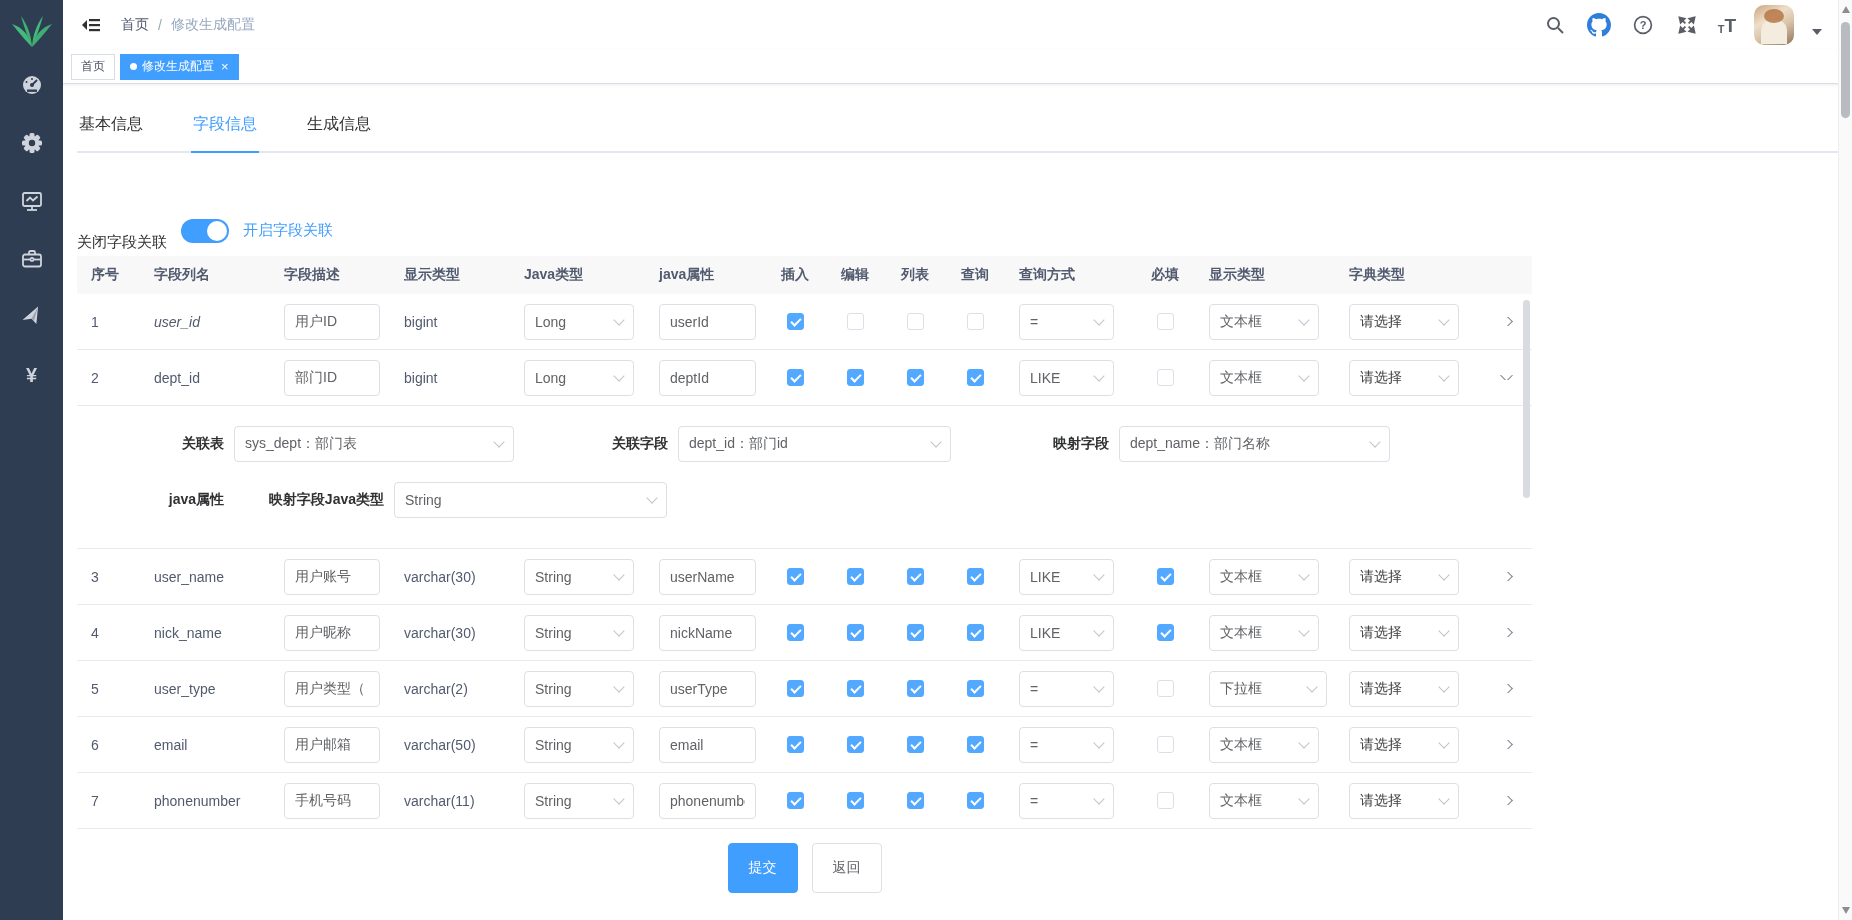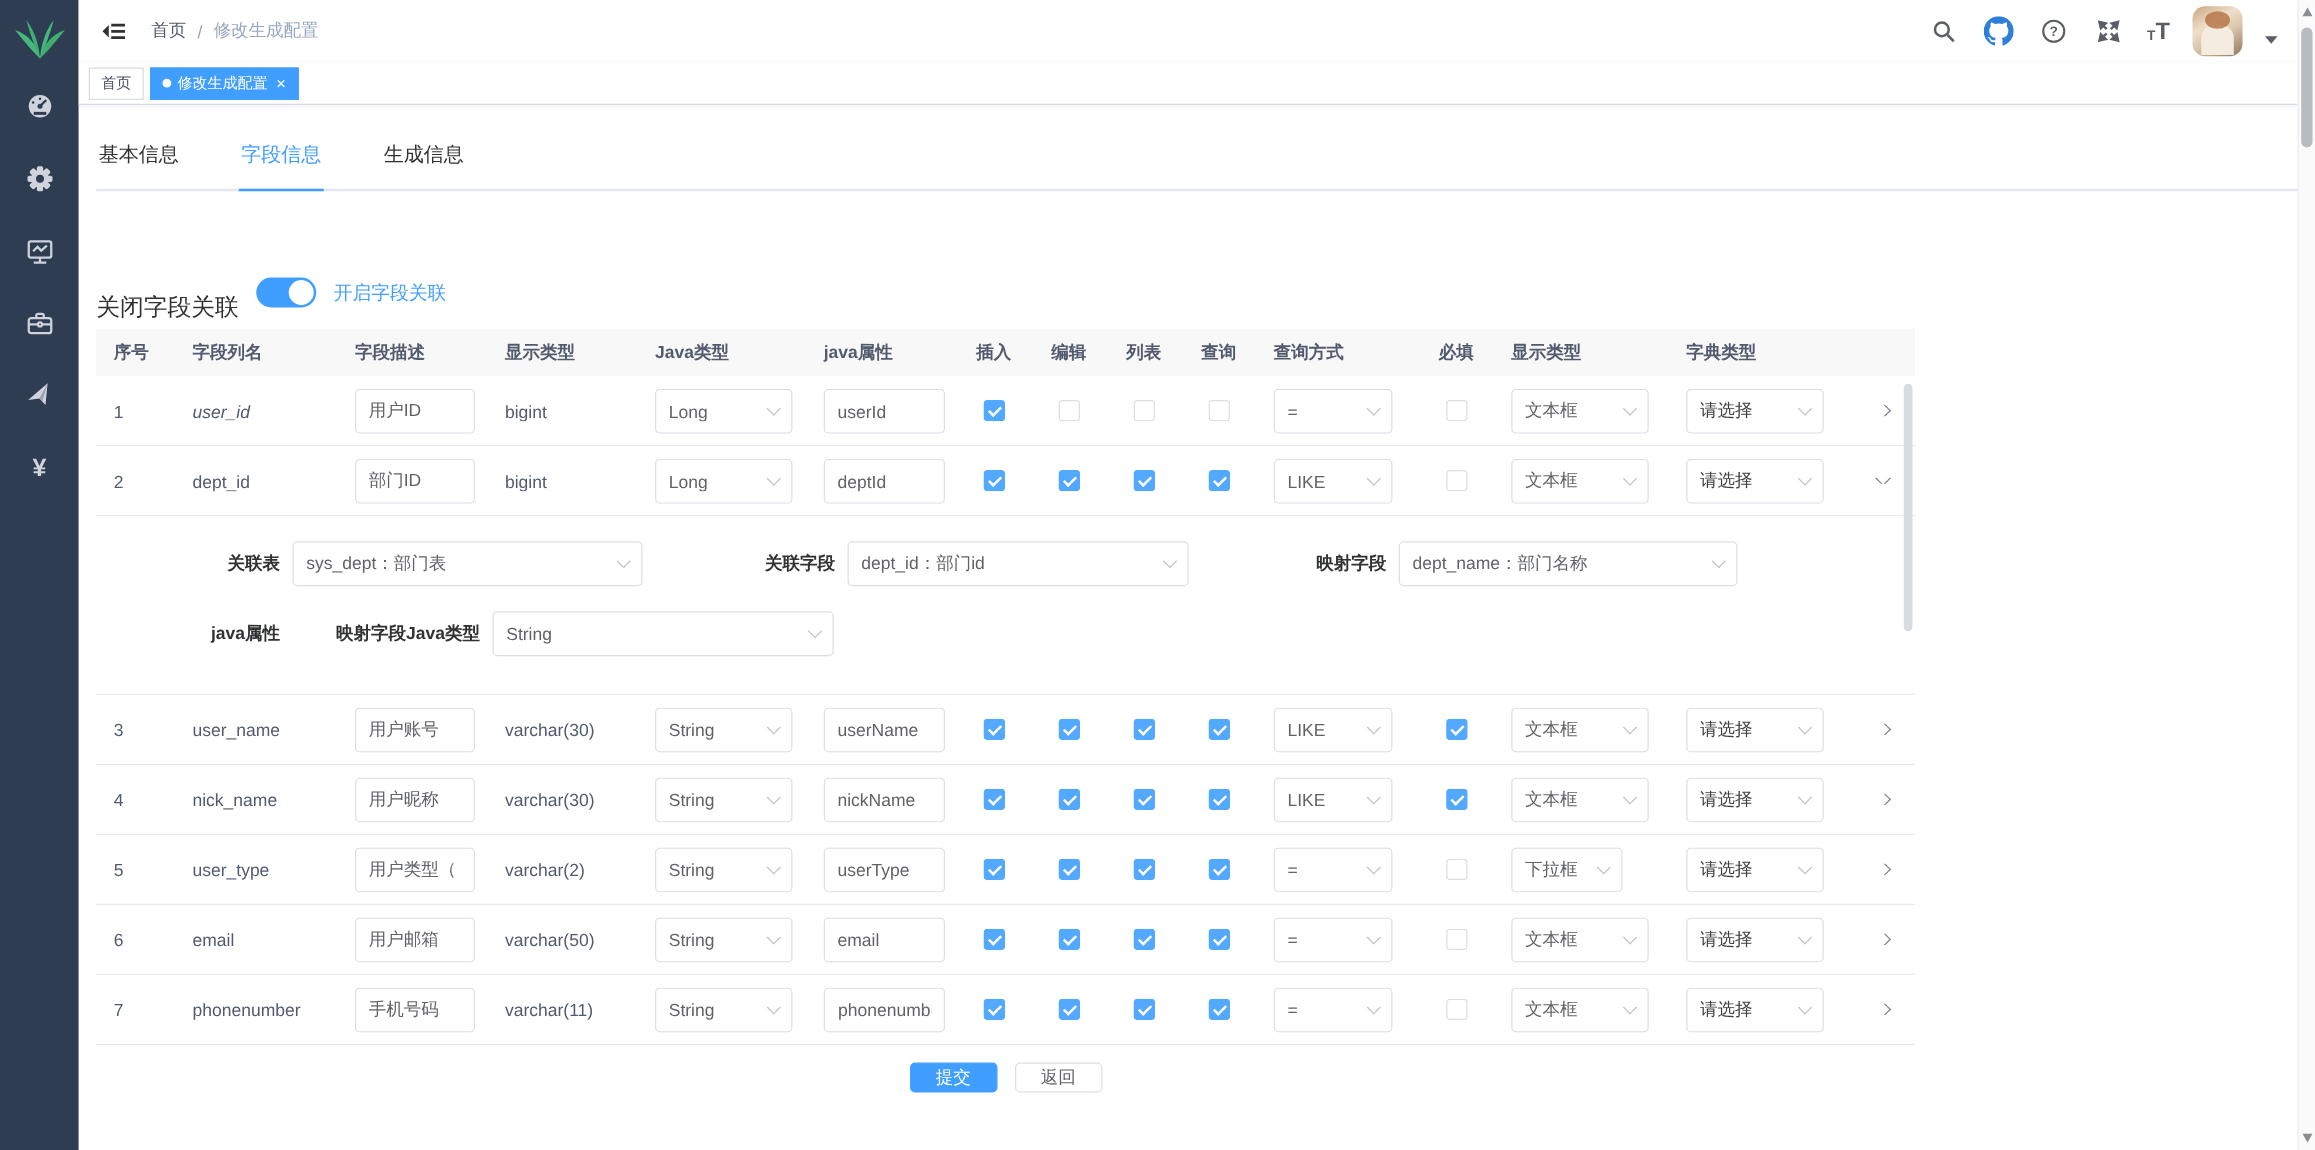--- a/index.html
+++ b/index.html
@@ -48,21 +48,21 @@
 
   
   .content { padding:26px 14px 0 14px; position:relative; flex:1; }
 
   .tabs { display:flex; border-bottom:2px solid #e4e7ed; }
   .tab { font-size:16px; color:#303133; padding:4px 2px 16px 2px; margin-right:46px; cursor:pointer; position:relative; }
   .tab.active { color:#409eff; }
   .tab.active::after { content:""; position:absolute; left:0; right:0; bottom:-2px; height:2px; background:#409eff; }
 
   .toggle-row { margin-top:56px; display:flex; align-items:center; }
-  .toggle-off-label { font-size:19px; color:#303133;margin-top:24px; }
+  .toggle-off-label { font-size:15px; color:#303133;margin-top:24px; }
   .switch { width:48px; height:24px; border-radius:12px; background:#409eff; margin:0 14px; position:relative; cursor:pointer; }
   .switch .knob { position:absolute; right:2px; top:2px; width:20px; height:20px; border-radius:50%; background:#fff; }
   .toggle-on-label { font-size:15px; color:#409eff; }
 
   
   .gen-table { margin-top:4px; width:1455px; position:relative; }
   .t-head { display:flex; align-items:center; height:38px; background:#f8f8f9; font-weight:bold; font-size:14px; color:#515a6e; }
   .t-row { display:flex; align-items:center; height:56px; border-bottom:1px solid #e8eaec; font-size:14px; color:#515a6e; background:#fff; }
   .cell { display:flex; align-items:center; padding-left:14px; overflow:hidden; }
   .cell.center { justify-content:center; padding-left:0; }
@@ -82,21 +82,21 @@
   .x-arrow.right { transform:rotate(-45deg); }
   .x-arrow.down { transform:rotate(45deg); margin-top:-4px; }
 
   .exp-block { border-bottom:1px solid #e8eaec; padding:20px 0 30px 0; background:#fff; }
   .exp-row { display:flex; align-items:center; }
   .exp-row + .exp-row { margin-top:20px; }
   .exp-label { font-size:14px; font-weight:bold; color:#303133; text-align:right; padding-right:6px; }
   .exp-ctrl { margin-left:4px; }
 
   .footer-btns { width:1455px; display:flex; justify-content:center; gap:14px; margin-top:14px; }
-  .btn { height:24px; padding:0 20px; border-radius:4px; font-size:14px; cursor:pointer; border:1px solid transparent; font-family:inherit; }
+  .btn { height:50px; padding:0 20px; border-radius:4px; font-size:14px; cursor:pointer; border:1px solid transparent; font-family:inherit; }
   .btn.primary { background:#409eff; border-color:#409eff; color:#fff; }
   .btn.plain { background:#fff; border-color:#dcdfe6; color:#606266; }
 
   .inner-scroll { position:absolute; left:1446px; top:44px; width:7px; height:198px; border-radius:4px; background:#d8dbe0; cursor:pointer; }
 
   
   .win-scroll { position:absolute; right:0; top:0; width:14px; height:920px; background:#fafafa; border-left:1px solid #ededed; }
   .ws-arrow { position:absolute; left:3px; width:0; height:0; border-left:4px solid transparent; border-right:4px solid transparent; }
   .ws-arrow.up { top:6px; border-bottom:7px solid #8a8d91; }
   .ws-arrow.down { bottom:6px; border-top:7px solid #8a8d91; }
@@ -573,21 +573,21 @@
               <div class="cell" style="width: 130px; flex: 0 0 130px;">
                 <div class="t-select" style="width: 95px;">
                   <span class="s-txt">=</span>
                   <i class="chev"></i>
                 </div>
               </div>
               <div class="cell center" style="width: 60px; flex: 0 0 60px;">
                 <span class="cb"></span>
               </div>
               <div class="cell" style="width: 140px; flex: 0 0 140px;">
-                <div class="t-select" style="width: 89px;">
+                <div class="t-select" style="width: 118px;">
                   <span class="s-txt">下拉框</span>
                   <i class="chev"></i>
                 </div>
               </div>
               <div class="cell" style="width: 145px; flex: 0 0 145px;">
                 <div class="t-select placeholder" style="width: 110px;">
                   <span class="s-txt">请选择</span>
                   <i class="chev"></i>
                 </div>
               </div>

